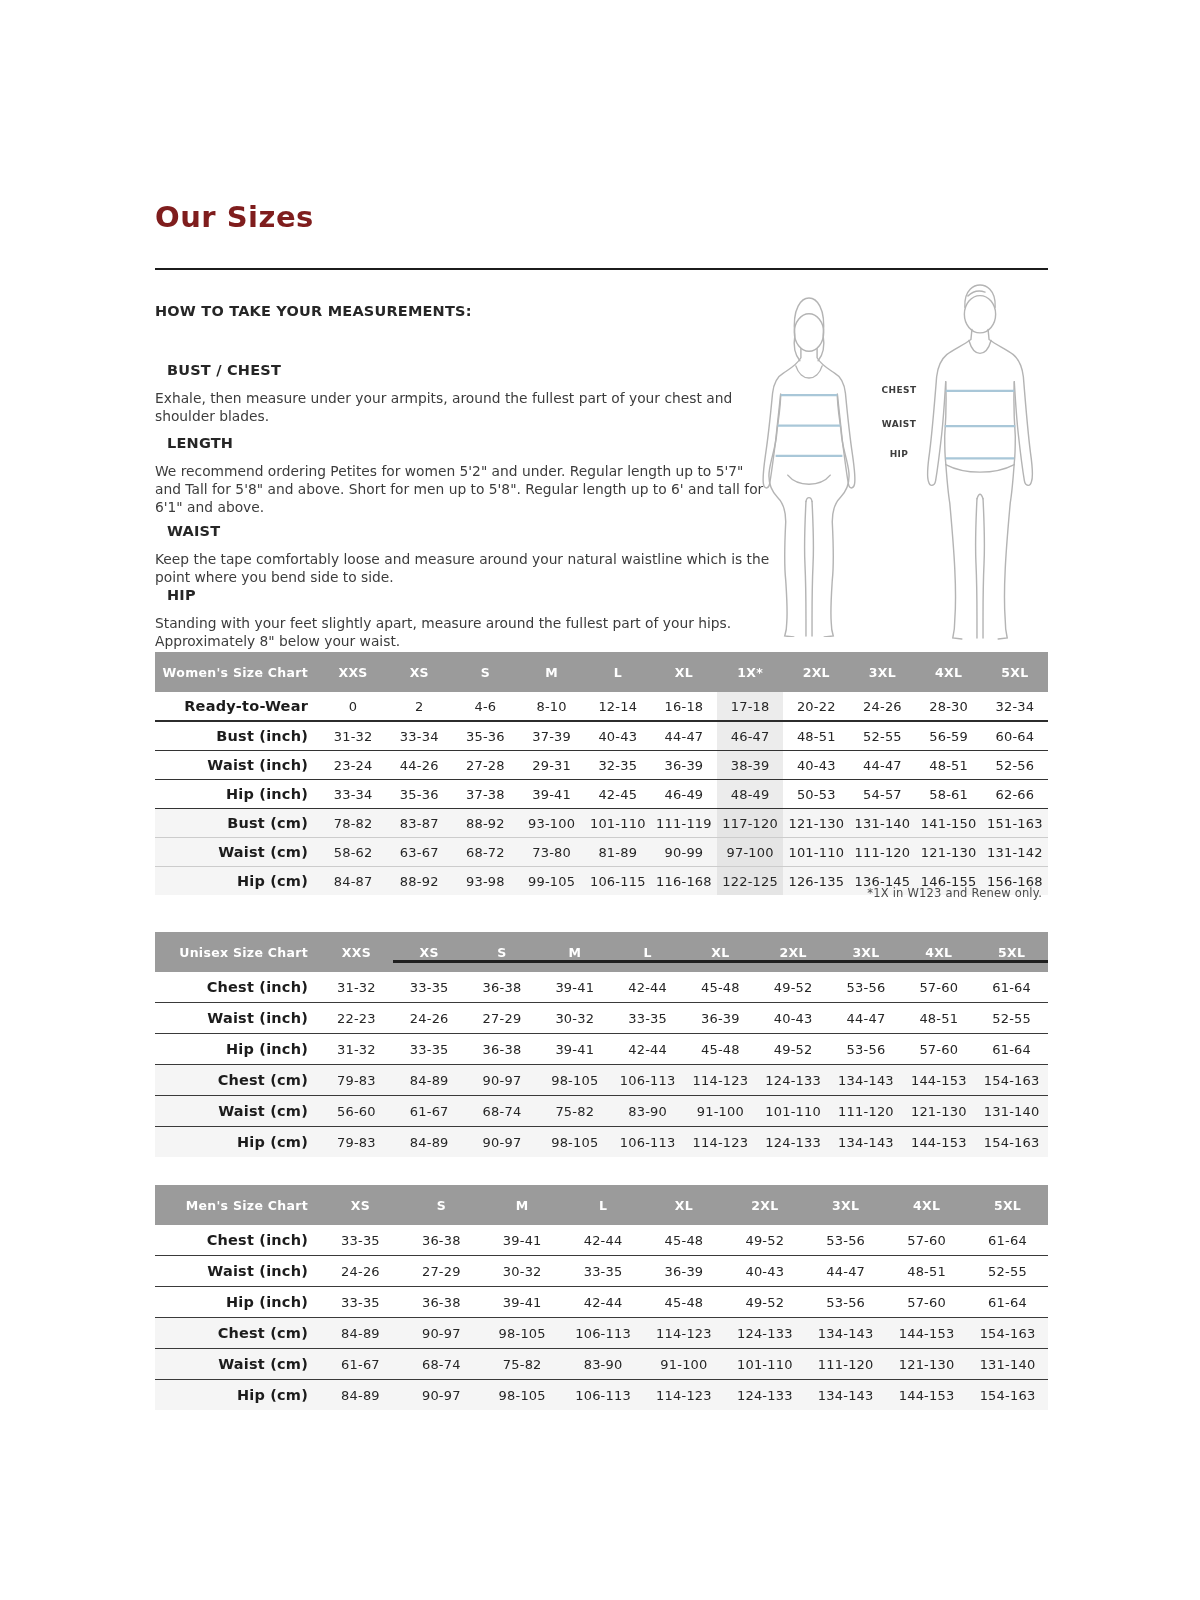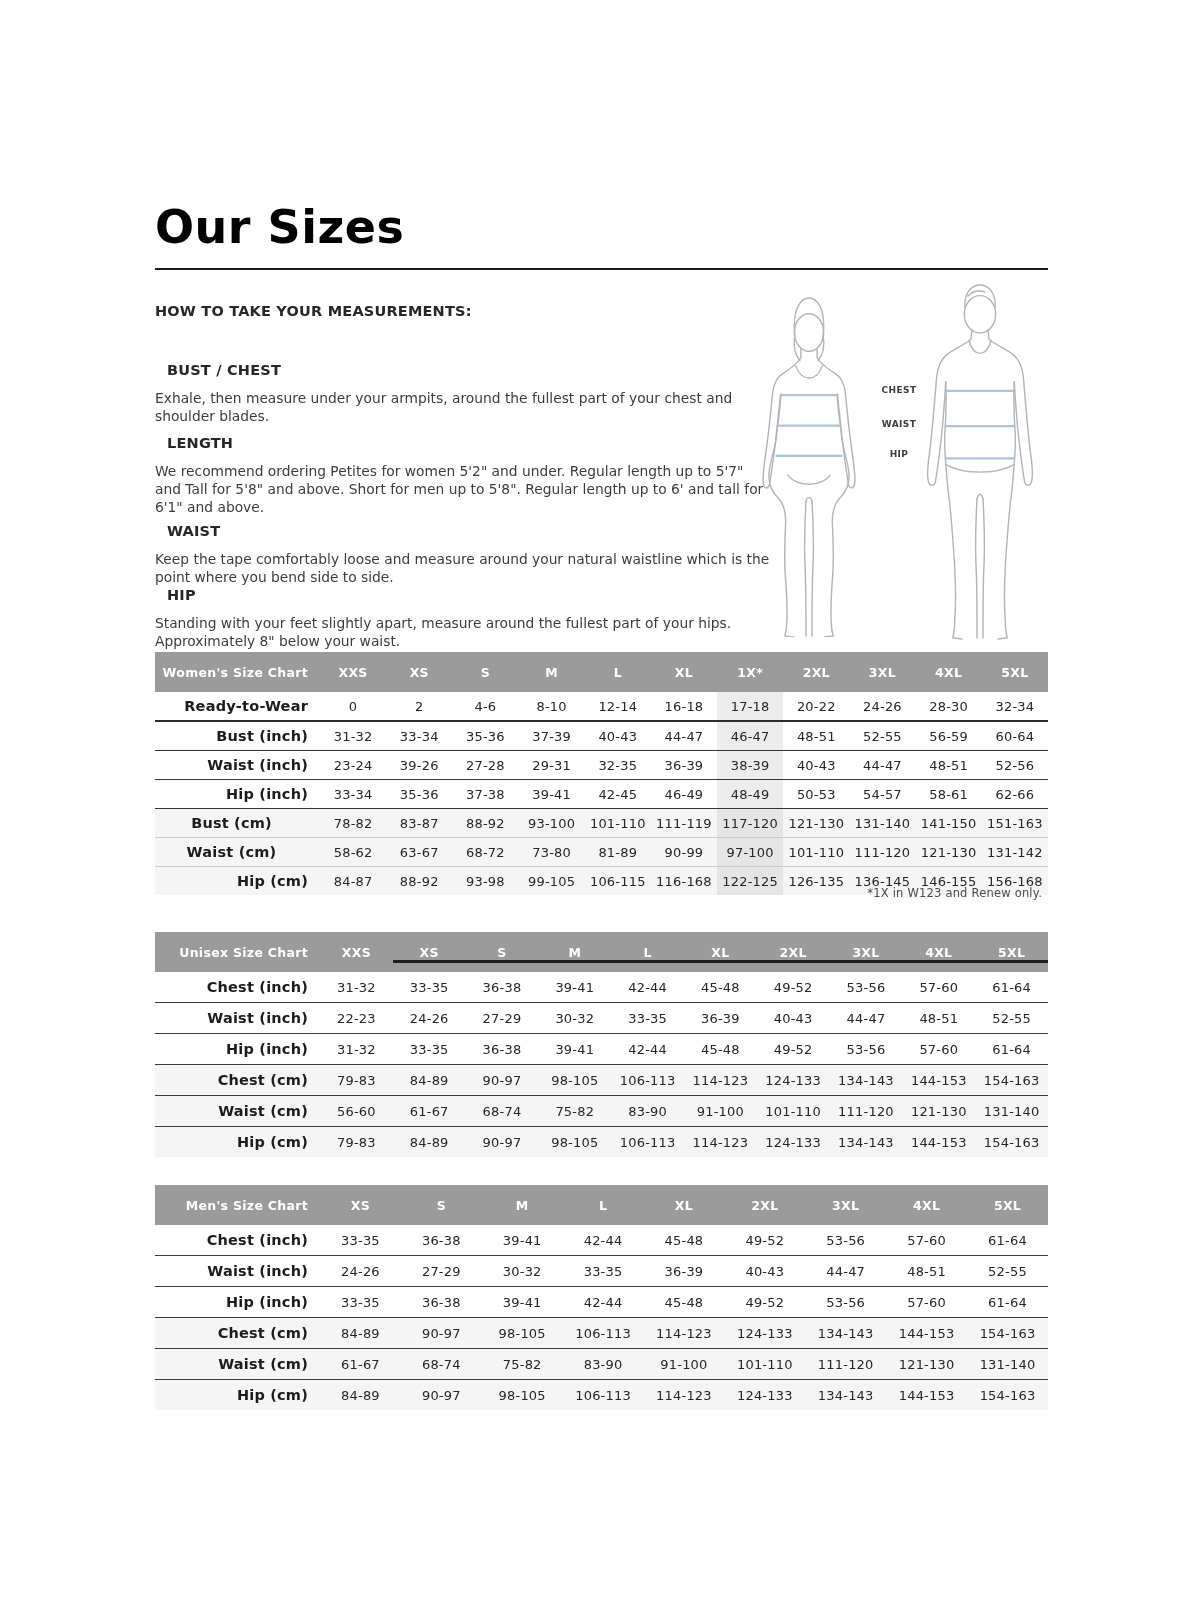--- a/index.html
+++ b/index.html
@@ -8,21 +8,21 @@
     font-family:"DejaVu Sans","Liberation Sans",sans-serif;
     color:#2e2e2e;
     -webkit-font-smoothing:antialiased;
   }
   .content{position:absolute;left:155px;top:210px;width:893px;}
 
   
   .upper{position:relative;height:442px;}
   .page-title{
     position:absolute;left:0;top:-10px;
-    font-size:46px;font-weight:800;color:#000000;letter-spacing:.5px;
+    font-size:29px;font-weight:800;color:#7f1d1d;letter-spacing:.5px;
   }
   .title-rule{position:absolute;left:0;top:58px;width:100%;height:0;
     border-top:2.5px solid #1c1c1c;}
   .howto{position:absolute;left:0;top:93px;font-size:14.5px;font-weight:700;
     color:#262626;letter-spacing:.2px;}
   .ins{position:absolute;left:0;width:615px;}
   .ins h3{margin:12px;font-size:14.5px;font-weight:700;color:#262626;letter-spacing:.2px;}
   .ins p{margin:4px 0 0 0;font-size:13.8px;line-height:1.3;color:#3c3c3c;}
   .ins.s0{top:140px;} .ins.s1{top:213px;} .ins.s2{top:301px;} .ins.s3{top:365px;}
 
@@ -50,21 +50,21 @@
   }
   th.lbl{text-align:right;padding-right:12px;}
   td{font-size:13px;color:#262626;text-align:center;padding:0;letter-spacing:.2px;}
   td.lbl{font-size:14.5px;font-weight:700;color:#1c1c1c;text-align:right;padding-right:12px;margin-top:27px;}
   .tbl-women td{height:28px;}
   .tbl-unisex td,.tbl-men td{height:30px;}
 
   
   .tbl-women tr.r0 td{border-bottom:2px solid #2c2c2c;}
   .tbl-women tr.r1 td,.tbl-women tr.r2 td,.tbl-women tr.r3 td{border-bottom:1.5px solid #333333;}
-  .tbl-women tr.r4 td,.tbl-women tr.r5 td{border-bottom:1px solid #cccccc;text-align:center;}
+  .tbl-women tr.r4 td,.tbl-women tr.r5 td{border-bottom:1px solid #cccccc;}
   .tbl-women tr.r4 td,.tbl-women tr.r5 td,.tbl-women tr.r6 td{background:var(--row-shade,#f5f5f5);}
   .tbl-women td.hl{background:var(--hl-shade,#ececec);}
   .tbl-women tr.r4 td.hl,.tbl-women tr.r5 td.hl,.tbl-women tr.r6 td.hl{background:#e5e5e5;}
 
   
   .tbl-unisex tr td,.tbl-men tr td{border-bottom:1.5px solid #3a3a3a;}
   .tbl-unisex tr.r5 td,.tbl-men tr.r5 td{border-bottom:none;}
   .tbl-unisex tr.r3 td,.tbl-unisex tr.r4 td,.tbl-unisex tr.r5 td,
   .tbl-men tr.r3 td,.tbl-men tr.r4 td,.tbl-men tr.r5 td{background:var(--row-shade,#f5f5f5);}
 
@@ -214,21 +214,21 @@
               <td>44-47</td>
               <td class="hl">46-47</td>
               <td>48-51</td>
               <td>52-55</td>
               <td>56-59</td>
               <td>60-64</td>
             </tr>
             <tr class="r2">
               <td class="lbl">Waist (inch)</td>
               <td>23-24</td>
-              <td>39-26</td>
+              <td>44-26</td>
               <td>27-28</td>
               <td>29-31</td>
               <td>32-35</td>
               <td>36-39</td>
               <td class="hl">38-39</td>
               <td>40-43</td>
               <td>44-47</td>
               <td>48-51</td>
               <td>52-56</td>
             </tr>

